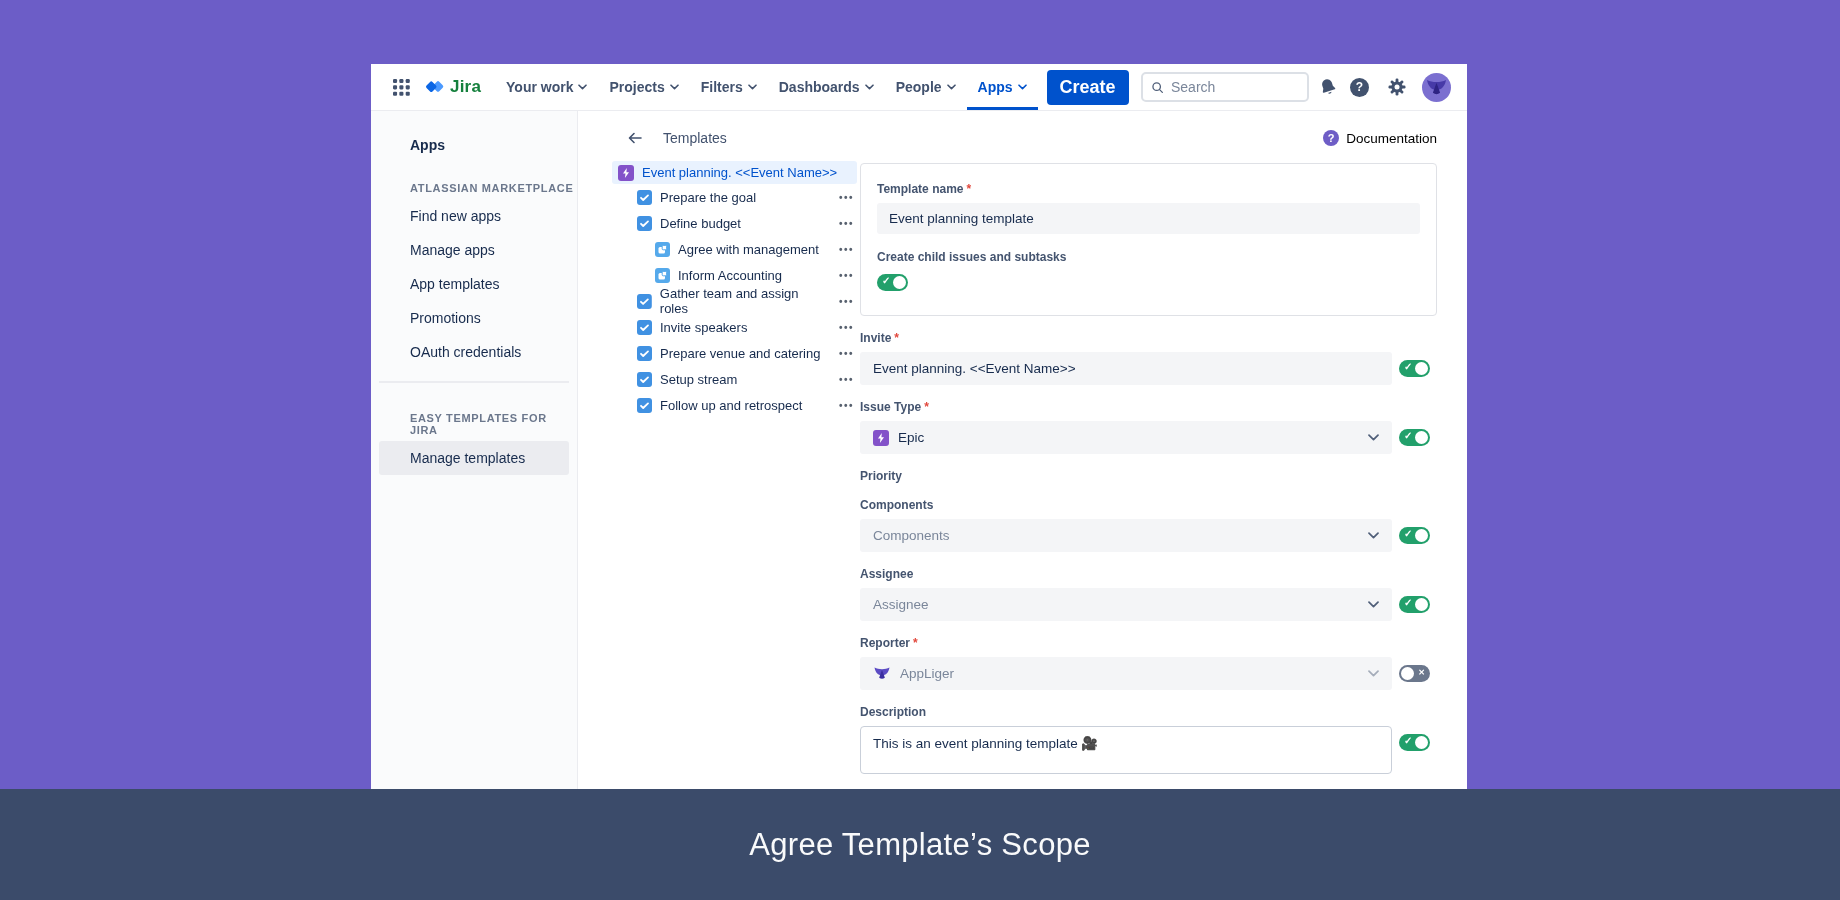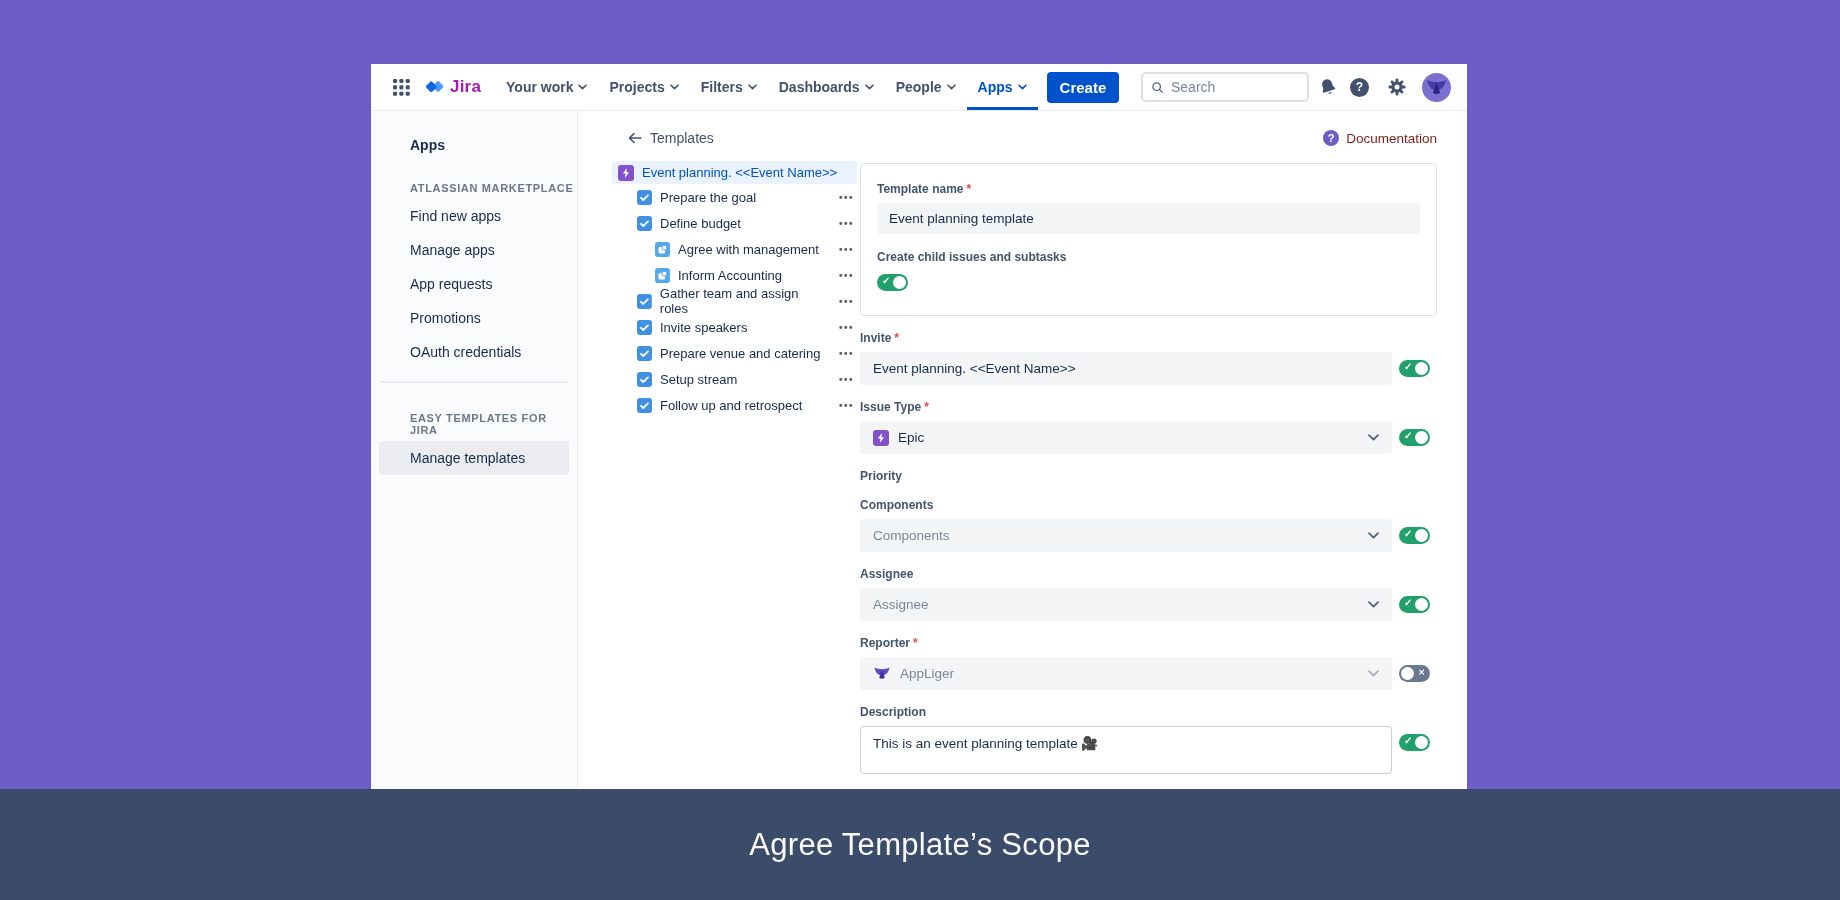--- a/index.html
+++ b/index.html
@@ -18,30 +18,30 @@
     background:#fff; display:flex; flex-direction:column; overflow:hidden;
   }
 
   
   .topnav {
     height:47px; flex:0 0 47px; border-bottom:1px solid #EBECF0;
     display:flex; align-items:center; padding:0 16px 0 18px;
   }
   .appswitcher { display:flex; align-items:center; padding:4px; cursor:pointer; }
   .logo { display:flex; align-items:center; gap:5px; margin:0 14px 0 10px; cursor:pointer; }
-  .logo-text { font-size:17px; font-weight:600; color:#a21caf; letter-spacing:.2px; }
+  .logo-text { font-size:17px; font-weight:600; color:#15803d; letter-spacing:.2px; }
   .nav-items { display:flex; align-items:stretch; height:46px; }
   .nav-item {
     display:flex; align-items:center; gap:5px; padding:12px 11px; cursor:pointer;
     font-size:14px; font-weight:600; color:#42526E;
   }
   .nav-item.active { color:#0052CC; box-shadow:inset 0 -3px 0 #0052CC; }
   .create-btn {
     margin-left:9px; background:#0052CC; color:#fff; border:none; border-radius:4px;
-    font-family:inherit; font-size:15px; font-weight:700; padding:7px 13px; cursor:pointer;
+    font-family:inherit; font-size:18px; font-weight:700; padding:7px 13px; cursor:pointer;
   }
   .search-box {
     margin-left:auto; width:168px; height:30px; border:2px solid #DCE0E6; border-radius:5px;
     display:flex; align-items:center; padding:0 8px; gap:7px; background:#fff;
   }
   .search-input {
     border:none; outline:none; width:100%; font-family:inherit; font-size:14px; color:#172B4D; background:transparent;
   }
   .search-input::placeholder { color:#7A869A; }
   .icon-btn { display:flex; align-items:center; justify-content:center; width:30px; height:30px; cursor:pointer; margin-left:4px; }
@@ -69,41 +69,41 @@
     font-size:14px; color:#172B4D; cursor:pointer;
   }
   .sb-item.selected { background:#EBECF0; }
   .sb-divider { height:2px; background:#EBECF0; margin:12px 8px 0; }
 
   
   .main { flex:1; position:relative; background:#fff; }
 
   
   .tree { position:absolute; left:34px; top:17px; width:245px; }
-  .tree-back { display:flex; align-items:center; gap:8px; margin-left:16px; height:20px; color:#42526E; font-size:14px; cursor:pointer; }
+  .tree-back { display:flex; align-items:center; gap:21px; margin-left:16px; height:20px; color:#42526E; font-size:14px; cursor:pointer; }
   .tree-epic {
     margin-top:13px; height:23px; display:flex; align-items:center; gap:8px; padding:0 6px;
     background:#E9F2FE; border-radius:3px; font-size:13px; color:#0052CC; cursor:pointer;
   }
   .tree-epic span { white-space:nowrap; }
   .tree-row { height:26px; display:flex; align-items:center; gap:8px; font-size:13px; color:#172B4D; cursor:pointer; }
   .tree-row.indent1 { padding-left:25px; }
   .tree-row.indent2 { padding-left:43px; }
   .more { margin-left:auto; color:#57606E; font-size:10px; letter-spacing:1.5px; font-weight:700; padding:0 3px; cursor:pointer; }
   .more::before { content:"\2022\2022\2022"; }
 
   
   .form { position:absolute; left:282px; right:30px; top:17px; }
   .doc-row { display:flex; justify-content:flex-end; align-items:center; gap:7px; height:20px; }
   .doc-icon {
     width:16px; height:16px; border-radius:50%; background:#6E5DC6; color:#fff;
     display:flex; align-items:center; justify-content:center; font-size:11px; font-weight:700;
   }
   .doc-icon::before { content:"?"; }
-  .doc-link { font-size:13.5px; color:#7f1d1d; text-decoration:none; cursor:pointer; }
+  .doc-link { font-size:13.5px; color:#000000; text-decoration:none; cursor:pointer; }
 
   .card { margin-top:15px; border:1px solid #DFE1E6; border-radius:4px; padding:18px 16px 20px; }
   .field-label { font-size:12px; font-weight:700; color:#44546F; }
   .field-label.required::after { content:"*"; color:#E2483D; margin-left:3px; }
   .text-input {
     margin-top:7px; width:100%; height:31px; background:#F4F5F7; border:none; border-radius:3px;
     padding:0 12px; font-family:inherit; font-size:13.5px; color:#172B4D; outline:none;
   }
   .mt16 { margin-top:16px; }
   .mt10 { margin-top:10px; display:inline-block; }
@@ -247,21 +247,21 @@
     </span>
   </header>
 
   <div class="win-body">
 
     <aside class="sidebar">
       <div class="sb-title">Apps</div>
       <div class="sb-header">ATLASSIAN MARKETPLACE</div>
       <div class="sb-item">Find new apps</div>
       <div class="sb-item">Manage apps</div>
-      <div class="sb-item">App requests</div>
+      <div class="sb-item">App templates</div>
       <div class="sb-item">Promotions</div>
       <div class="sb-item">OAuth credentials</div>
       <div class="sb-divider"></div>
       <div class="sb-header">EASY TEMPLATES FOR JIRA</div>
       <div class="sb-item selected">Manage templates</div>
     </aside>
 
     <main class="main">
 
       <div class="tree">

